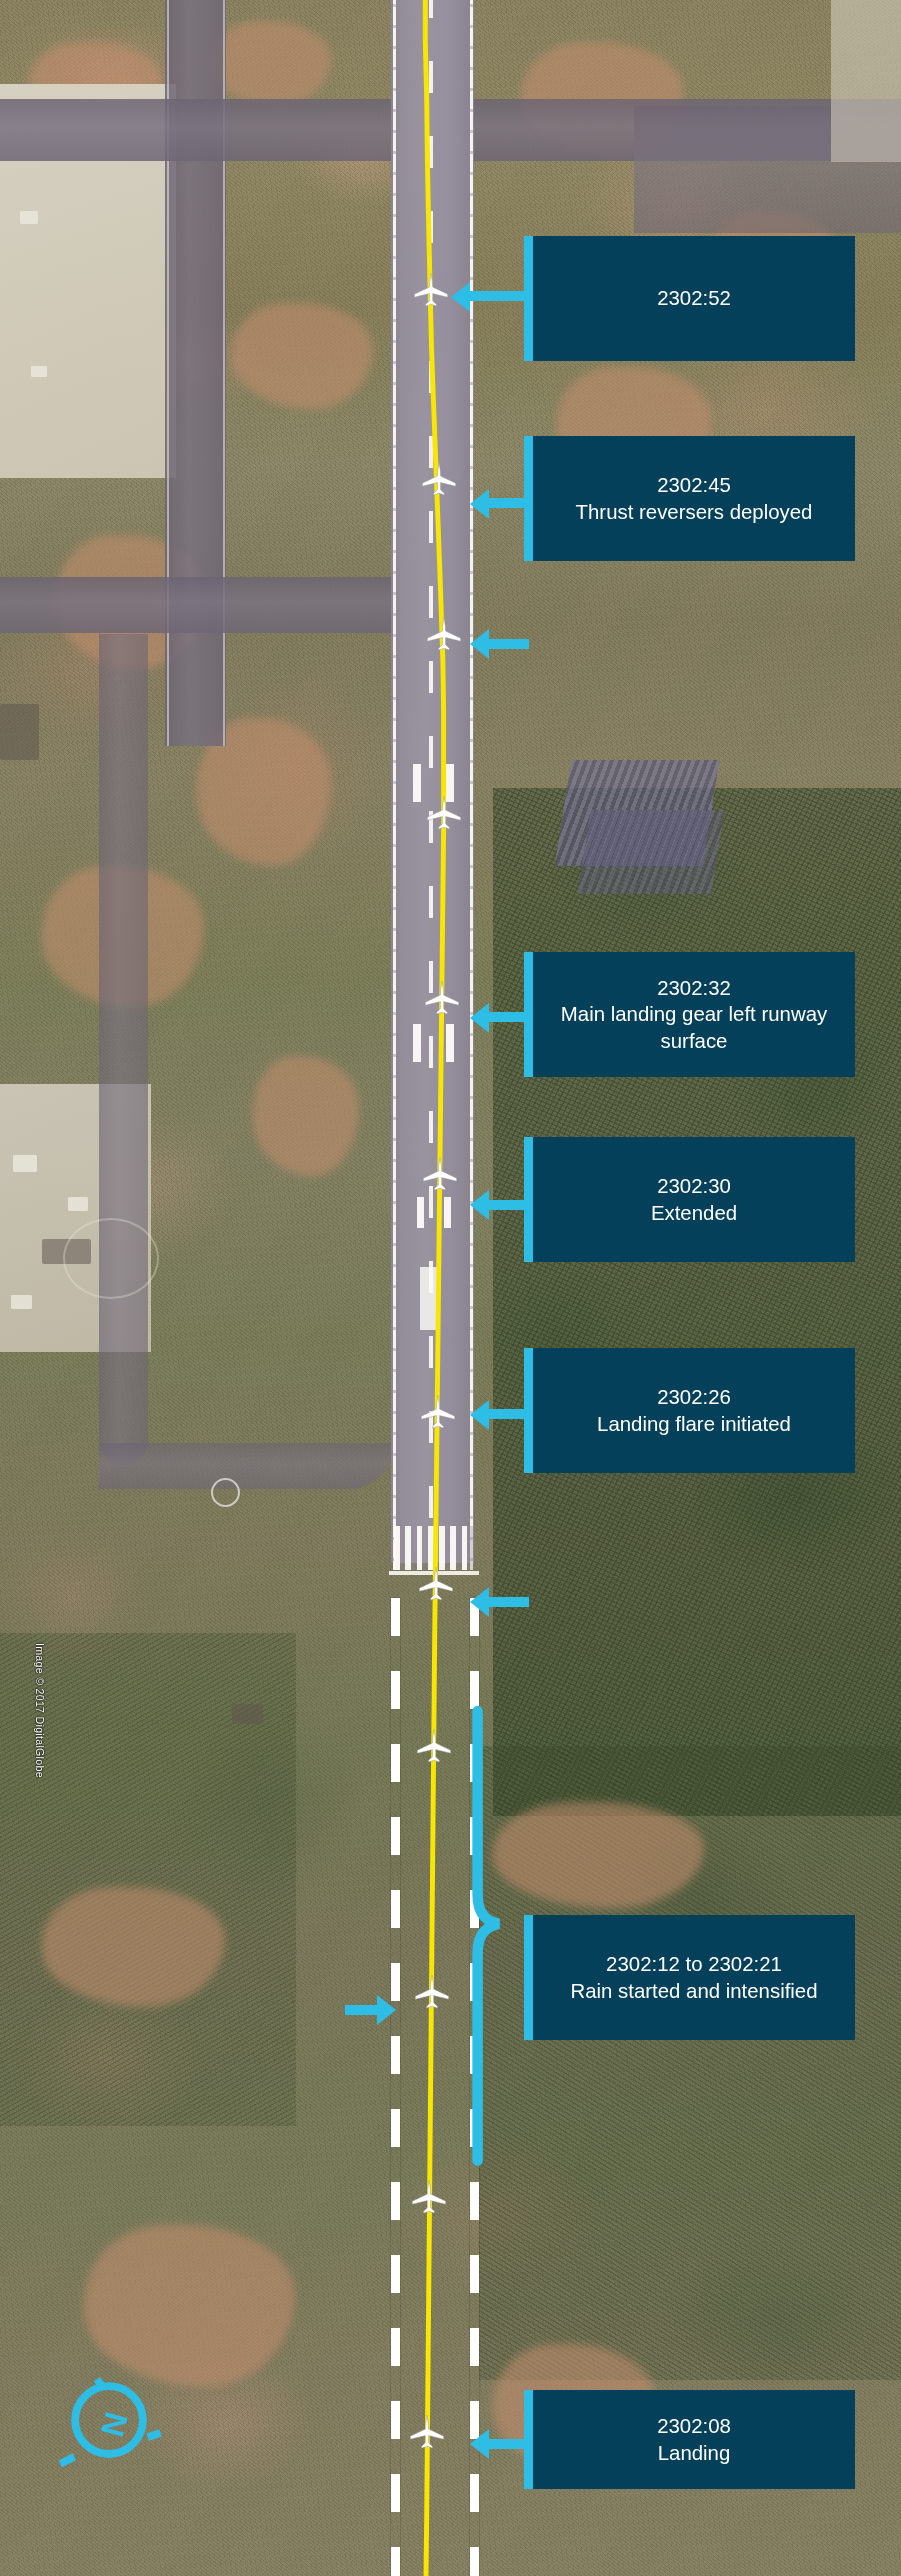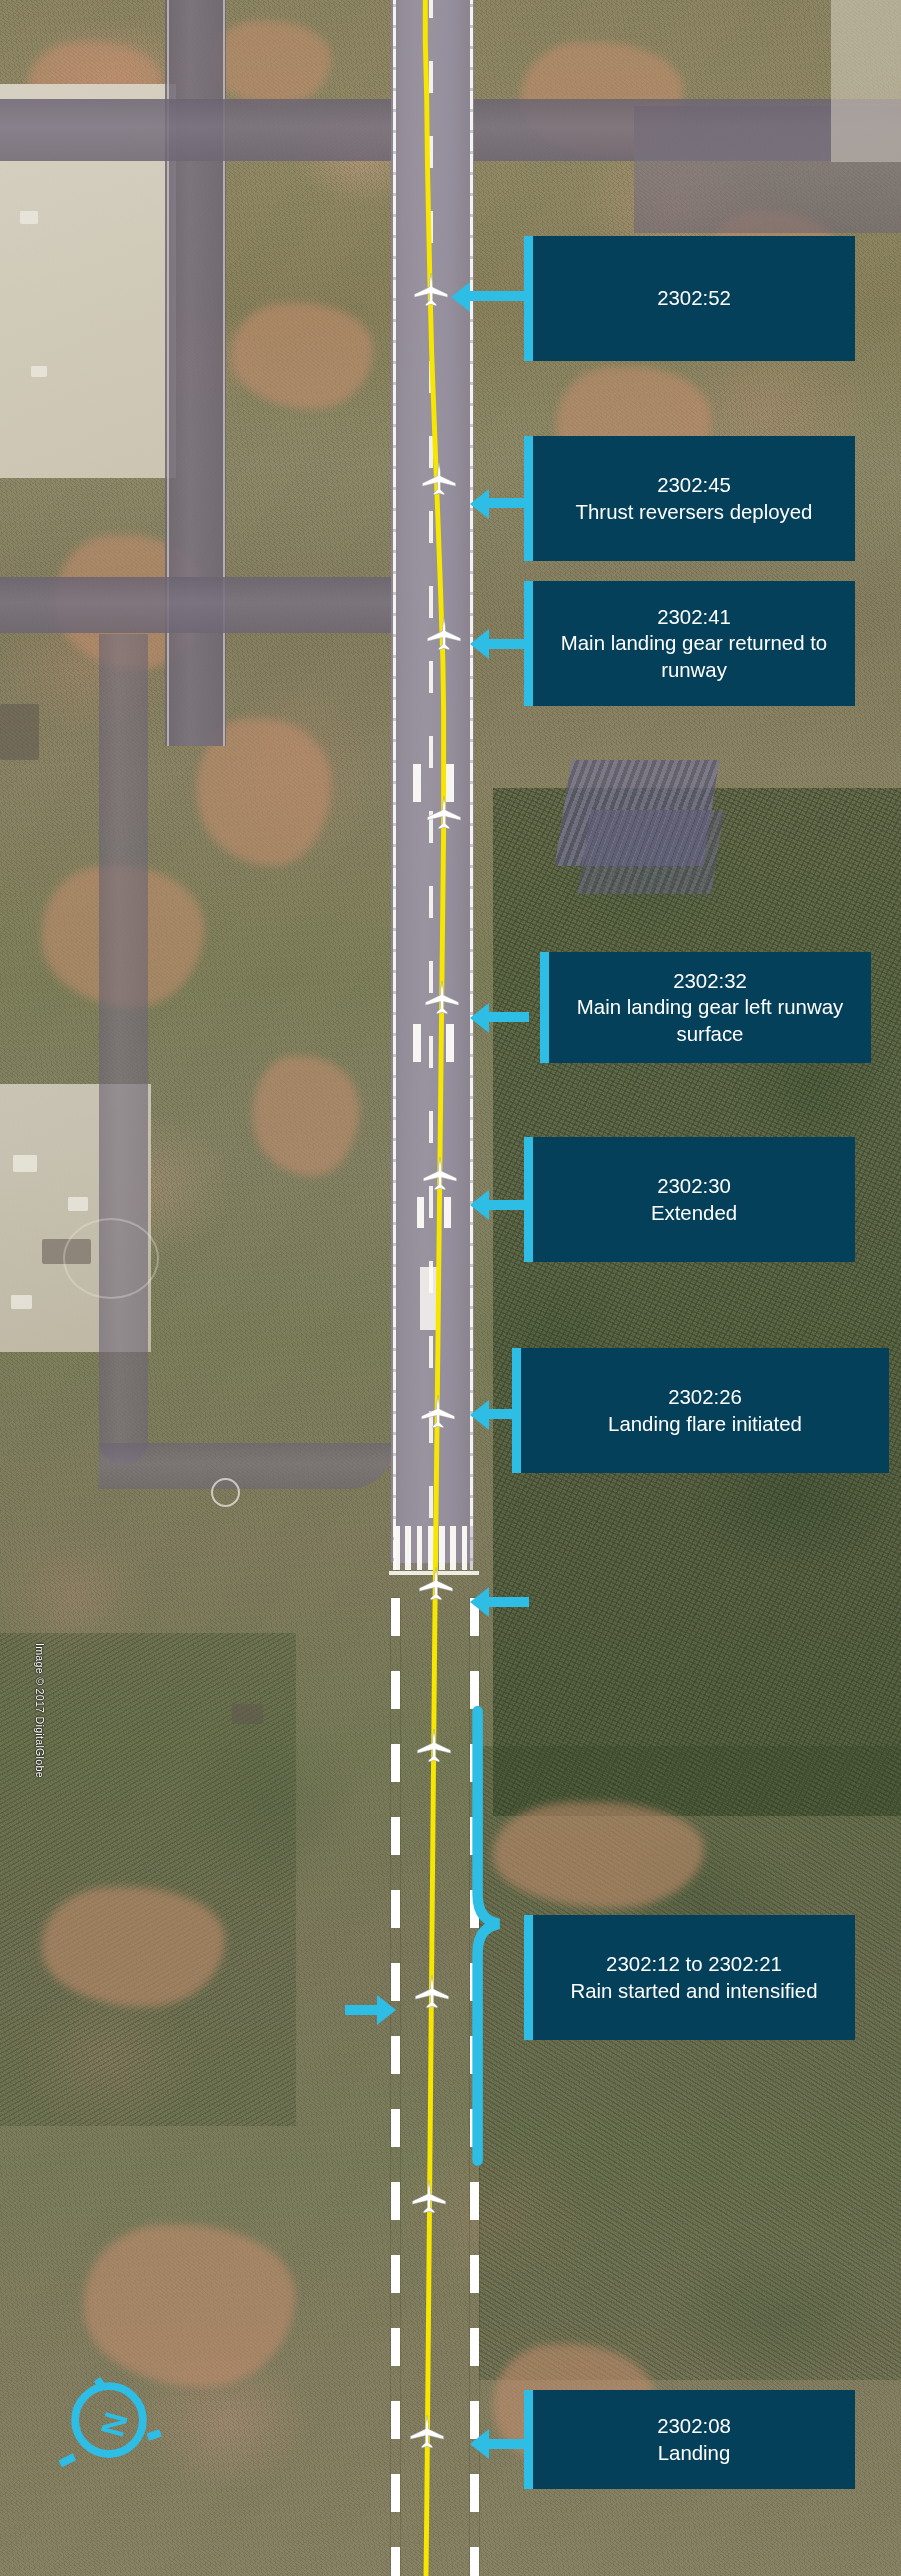--- a/index.html
+++ b/index.html
@@ -422,48 +422,42 @@
   <div class="arrow-stem" style="left:489px; top:498px; width:40px;"></div>
   <div class="callout right" style="left:524px; top:436px; width:331px; height:125px;">
     <span class="txt">
       <span>2302:45</span><br>
       <span>Thrust reversers deployed</span>
     </span>
   </div>
 
   <div class="arrow-headL" style="left:470px; top:629px;"></div>
   <div class="arrow-stem" style="left:489px; top:639px; width:40px;"></div>
-  <div class="callout right" style="left:524px; top:581px; width:331px; height:125px;">
-    <span class="txt">
-      <span>2302:41</span><br>
-      <span>Main landing gear returned to runway</span>
-    </span>
-  </div>
 
   <div class="arrow-headL" style="left:470px; top:1003px;"></div>
   <div class="arrow-stem" style="left:489px; top:1012px; width:40px;"></div>
-  <div class="callout right" style="left:540px; top:952px; width:331px; height:111px;justify-content:center;">
+  <div class="callout right" style="left:524px; top:952px; width:331px; height:125px;justify-content:center;">
     <span class="txt">
       <span>2302:32</span><br>
       <span>Main landing gear left runway surface</span>
     </span>
   </div>
 
   <div class="arrow-headL" style="left:470px; top:1190px;"></div>
   <div class="arrow-stem" style="left:489px; top:1200px; width:40px;"></div>
   <div class="callout right" style="left:524px; top:1137px; width:331px; height:125px;">
     <span class="txt">
       <span>2302:30</span><br>
       <span>Extended</span>
     </span>
   </div>
 
   <div class="arrow-headL" style="left:470px; top:1400px;"></div>
   <div class="arrow-stem" style="left:489px; top:1409px; width:40px;"></div>
-  <div class="callout right" style="left:512px; top:1348px; width:377px; height:125px;">
+  <div class="callout right" style="left:524px; top:1348px; width:331px; height:125px;">
     <span class="txt">
       <span>2302:26</span><br>
       <span>Landing flare initiated</span>
     </span>
   </div>
 
   <div class="arrow-headL" style="left:470px; top:1587px;"></div>
   <div class="arrow-stem" style="left:489px; top:1597px; width:40px;"></div>
 
   <svg class="brace-svg" style="left:465px; top:1704px;" width="77" height="465" viewBox="0 0 110 660">

